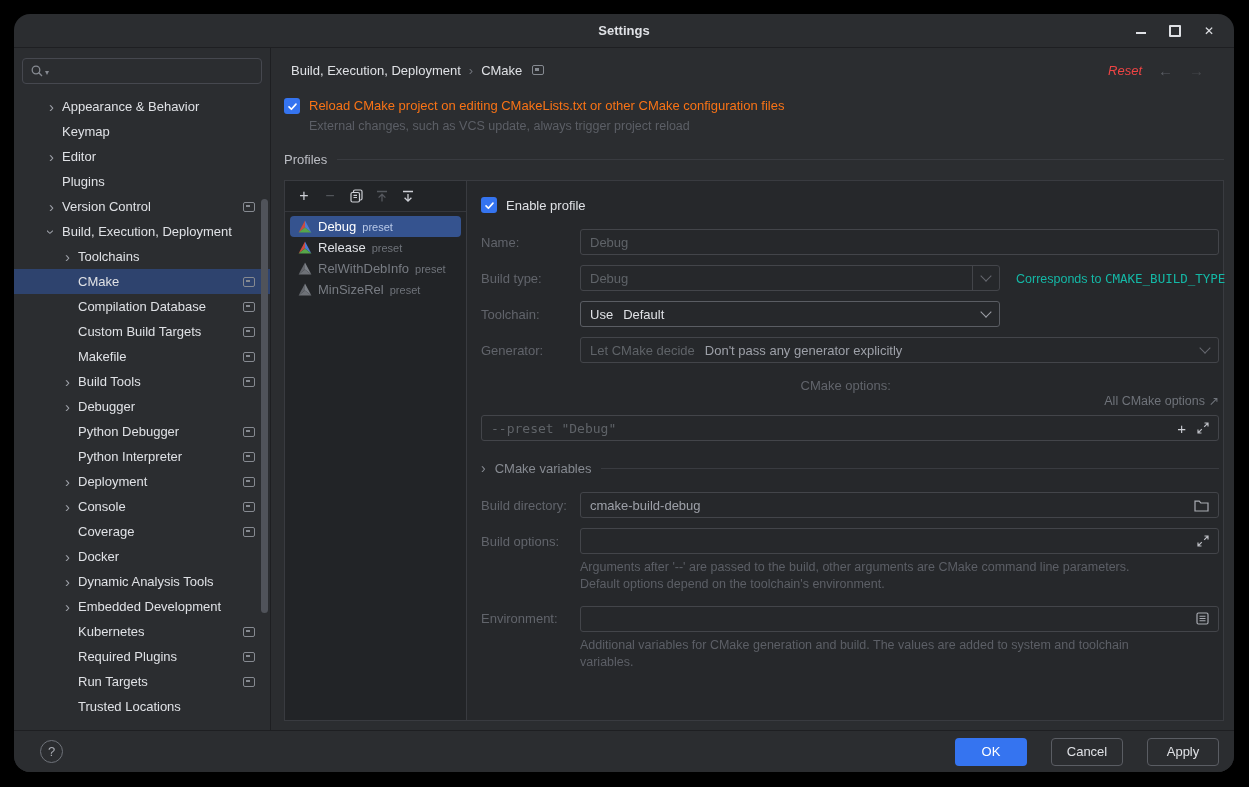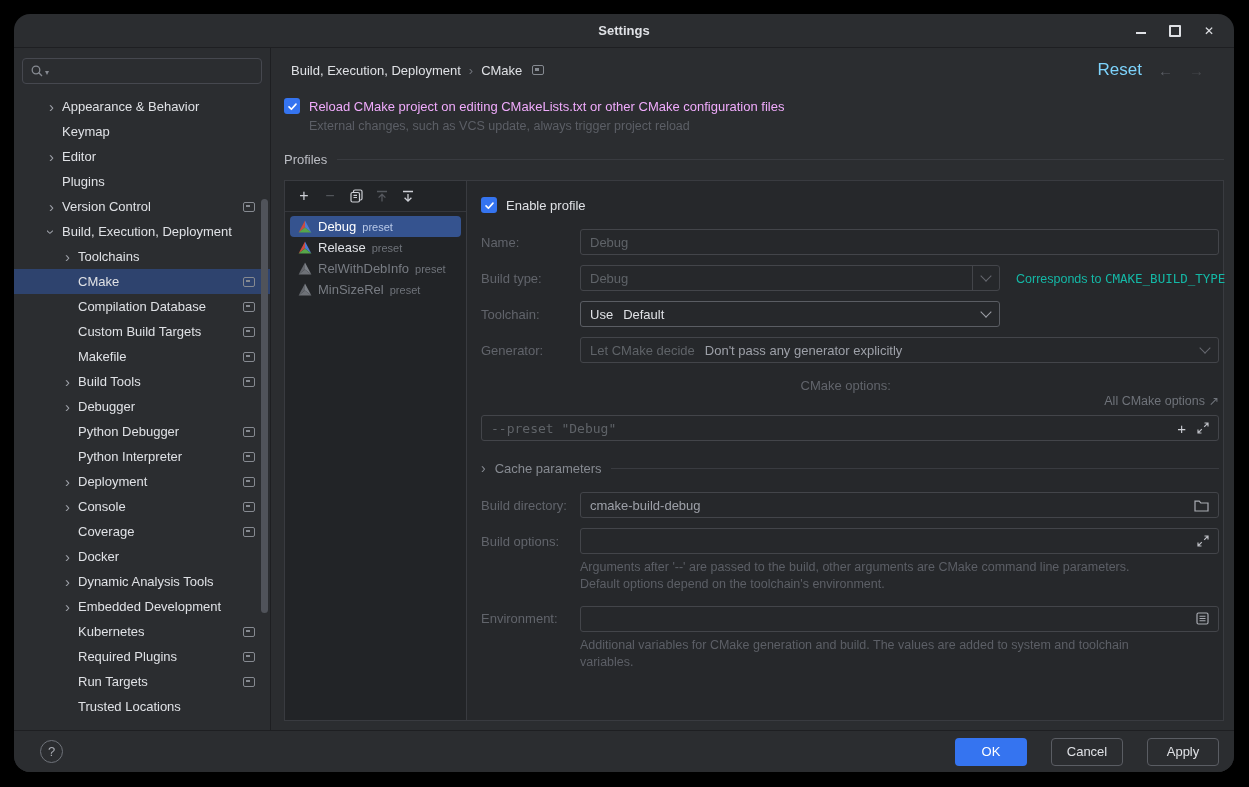--- a/index.html
+++ b/index.html
@@ -36,28 +36,28 @@
   .gear{margin-left:auto;margin-right:15px;width:10px;height:8px;border:1px solid #868A91;border-radius:2px;
     position:relative;flex:none;}
   .gear-dash{position:absolute;left:2px;top:2px;width:4px;height:2.5px;background:#868A91;}
   .gear.inline{margin-left:2px;margin-right:0;}
   .scroll-thumb{position:absolute;right:2px;top:151px;width:7px;height:414px;background:#50535A;border-radius:4px;}
   
   .main-header{height:36px;flex:none;display:flex;align-items:center;padding:4px 30px 0 20px;gap:8px;}
   .crumb{font-size:13px;color:#DFE1E5;}
   .crumb-sep{font-size:13px;color:#6F737A;}
   .header-actions{margin-left:auto;display:flex;align-items:center;gap:16px;}
-  .reset{color:#7dd3fc;font-size:17px;}
+  .reset{color:#ef4444;font-size:13px;font-style:italic;}
   .nav-arrow{color:#5A5D63;font-size:15px;}
   .nav-arrow.fwd{color:#45474B;}
   
   .checkbox{width:16px;height:16px;flex:none;background:#3574F0;border-radius:3px;display:flex;
     align-items:center;justify-content:center;}
   
-  .reload-row{display:flex;align-items:center;gap:9px;padding:10px 0 0 13px;font-size:13px;color:#f0abfc;}
+  .reload-row{display:flex;align-items:flex-start;gap:9px;padding:10px 0 0 13px;font-size:13px;color:#f97316;}
   .reload-hint{margin:5px 0 0 38px;font-size:12.5px;color:#5C5F66;}
   .section-head{display:flex;align-items:center;gap:10px;margin:19px 10px 0 13px;font-size:13px;color:#BCBEC4;}
   .section-line{flex:1;height:1px;background:#393B40;}
   .profiles-desc{margin:17px 10px 0 13px;font-size:13px;color:#DFE1E5;}
   
   .panel{margin:13px 10px 9px 13px;flex:1;min-height:0;border:1px solid #393B40;background:#26282B;display:flex;}
   .plist{width:181px;flex:none;border-right:1px solid #393B40;background:#222427;display:flex;flex-direction:column;}
   .plist-toolbar{height:30px;flex:none;display:flex;align-items:center;padding:0 6px;border-bottom:1px solid #35373C;}
   .tb-icon{width:26px;height:24px;display:flex;align-items:center;justify-content:center;color:#CED0D6;font-size:16px;}
   .tb-icon.disabled{color:#55585E;}
@@ -442,21 +442,21 @@
             <span class="field-icons">
               <span class="plus-glyph">+</span>
               <svg width="12" height="12" viewBox="0 0 12 12">
                 <path d="M7.2 4.8 L11 1 M7.5 1 H11 V4.5 M4.8 7.2 L1 11 M1 7.5 V11 H4.5" fill="none" stroke="#BCBEC4" stroke-width="1.2"></path>
               </svg>
             </span>
           </div>
 
           <div class="cache-row">
             <span class="cache-chev">›</span>
-            <span>Cache parameters</span>
+            <span>CMake variables</span>
             <span class="cache-line"></span>
           </div>
 
           <div class="f-row">
             <span class="f-label">Build directory:</span>
             <div class="input grow">
               <span class="dir-val">cmake-build-debug</span>
               <span class="field-icons">
                 <svg width="15" height="13" viewBox="0 0 15 13">
                   <path d="M1 2.2 h4.2 l1.6 1.8 H14 v8 H1 z" fill="none" stroke="#A8ABB2" stroke-width="1.2"></path>

